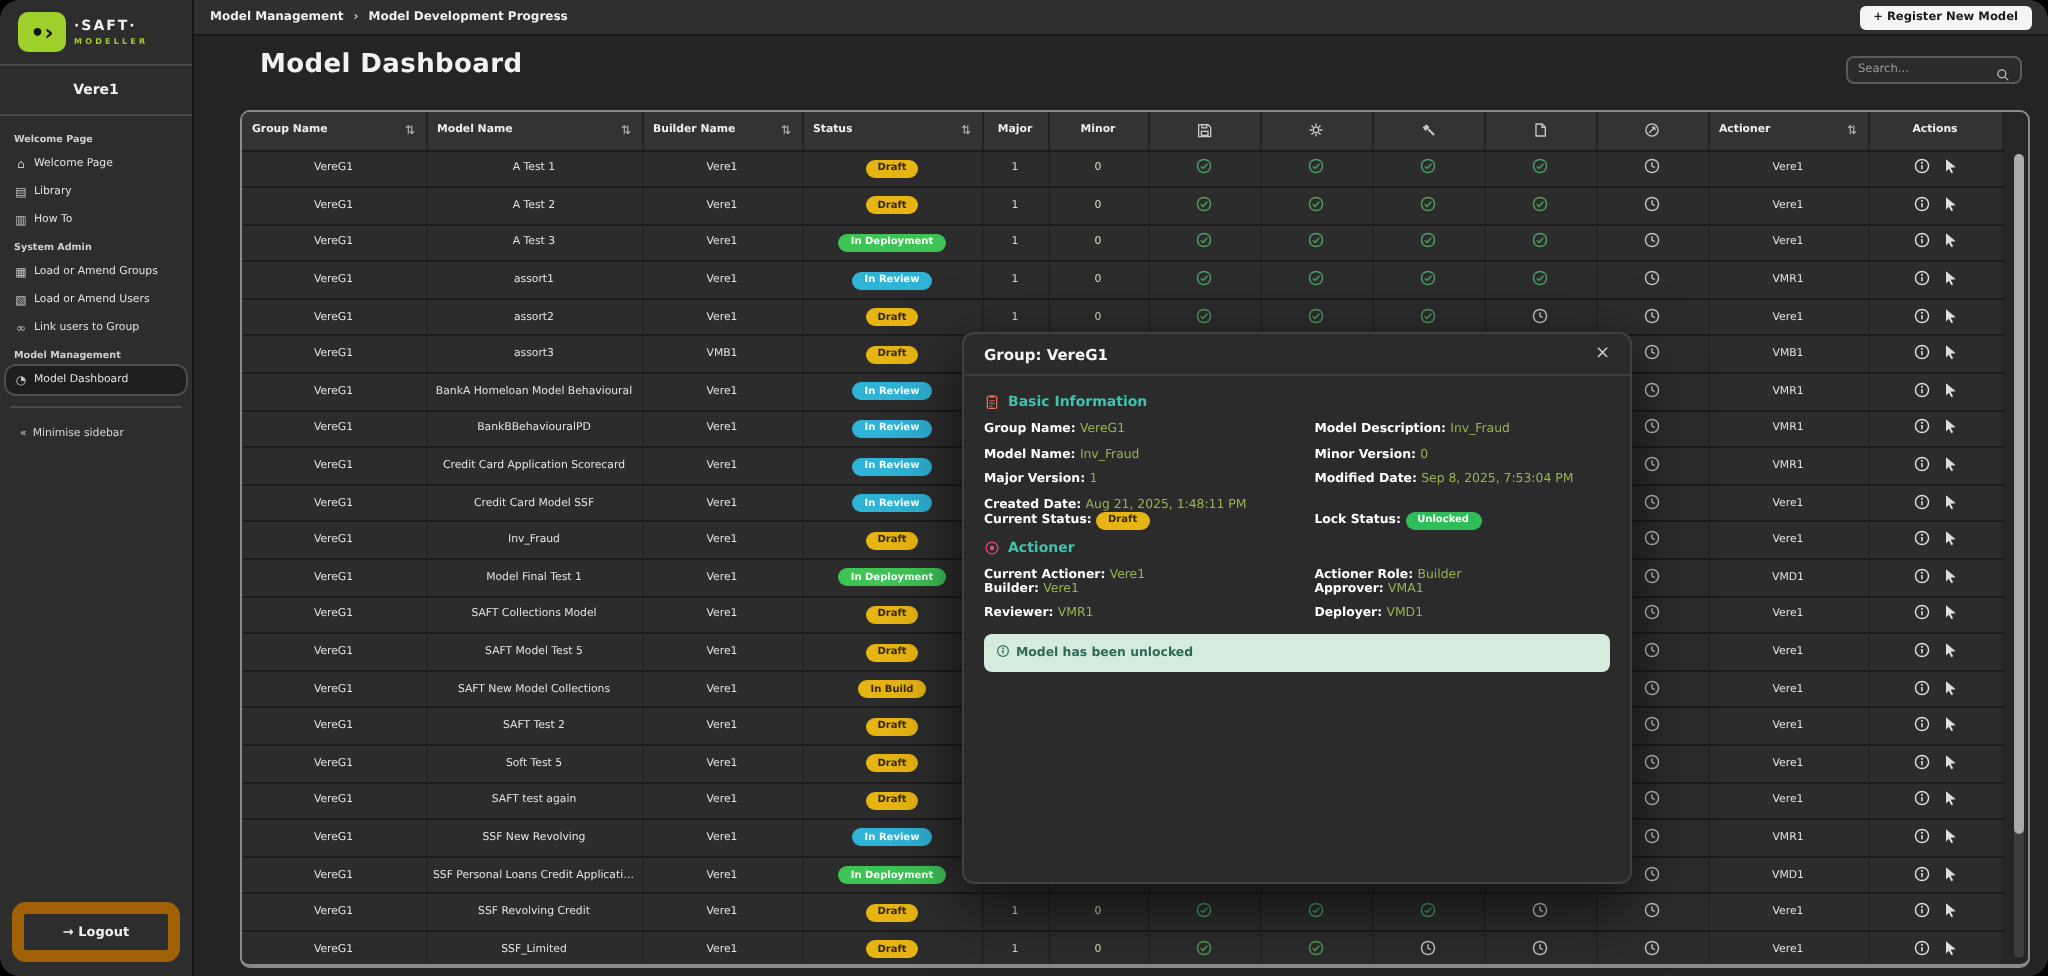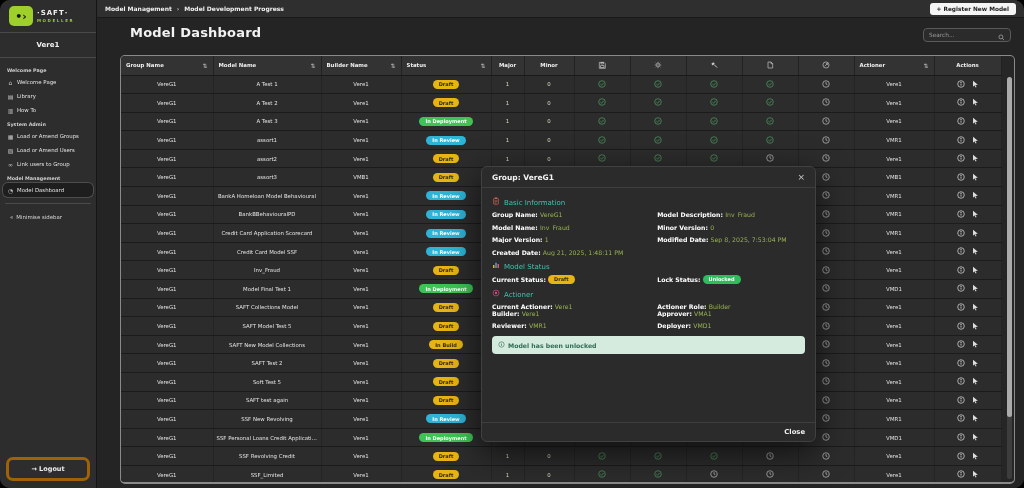--- a/index.html
+++ b/index.html
@@ -21,21 +21,21 @@
               padding:8px 4px; border-bottom:1px solid #4a4a4a; }
   .nav { padding:5px 3px; }
   .nav-label { color:#cfcfcf; font-size:4.8px; font-weight:bold; padding:5px 4px 2px 4px; }
   .nav-item { display:flex; align-items:center; gap:3px; padding:3.5px 4px; color:#e2e2e2;
               font-size:5.4px; border-radius:5px; cursor:pointer; }
   .nav-item .nic { width:7px; color:#c4c4c4; font-size:6px; text-align:center; flex:0 0 auto; }
   .nav-item.active { background:#1e1e1e; box-shadow:0 0 0 1px #4d4d4d; }
   .nav-sep { border-top:1px solid #4a4a4a; margin:6px 2px; }
   .minimise { display:flex; align-items:center; gap:3px; color:#d8d8d8; font-size:5.4px;
               padding:4px 7px; cursor:pointer; }
-  .logout-btn { position:absolute; left:6px; right:6px; bottom:7px; border:3px solid #a16207;
+  .logout-btn { position:absolute; left:6px; right:6px; bottom:7px; border:6px solid #a16207;
                 border-radius:7px; background:transparent; color:#f0f0f0; font-weight:bold;
                 font-size:6.5px; padding:5px 0; text-align:center; cursor:pointer;
                 font-family:"DejaVu Sans", sans-serif; }
 
   
   .topbar { position:absolute; left:97px; right:0; top:0; height:18px; background:#2f2f2f;
             border-bottom:1px solid #191919; display:flex; align-items:center;
             justify-content:space-between; padding:0 8px; z-index:4; }
   .crumbs { display:flex; align-items:center; gap:5px; color:#f0f0f0;
             font-size:6px; font-weight:bold; }
@@ -86,21 +86,21 @@
   
   .modal { position:absolute; left:481px; top:166px; width:335px; height:276px;
            background:#2b2b2b; border:1px solid #414141; border-radius:6px; z-index:20;
            box-shadow:0 10px 34px rgba(0,0,0,.65); display:flex; flex-direction:column; }
   .modal-header { display:flex; align-items:center; justify-content:space-between;
                   padding:6px 10px 5px 10px; border-bottom:1px solid #3e3e3e; }
   .modal-title { color:#f4f4f4; font-size:7.5px; font-weight:bold; }
   .modal-x { color:#c9c9c9; font-size:9px; line-height:1; cursor:pointer; background:none;
              border:none; font-family:"DejaVu Sans", sans-serif; }
   .modal-body { flex:1; padding:4px 10px 2px 10px; overflow:hidden; }
-  .sec-title { display:flex; align-items:flex-end; gap:4px; color:#3fc3ae; font-weight:normal;
+  .sec-title { display:flex; align-items:flex-start; gap:4px; color:#3fc3ae; font-weight:bold;
                font-size:7px; margin:5px 0 4px 0; }
   .grid2 { display:grid; grid-template-columns:1.05fr 1fr; column-gap:10px; row-gap:5.5px; }
   .field { font-size:6.2px; color:#ffffff; font-weight:bold; white-space:nowrap;
            overflow:hidden; text-overflow:ellipsis; }
   .field .val { color:#97b351; font-weight:normal; }
   .alert-box { margin:7px 0 4px 0; background:#d5ebdd; color:#2e6b55; border-radius:4px;
                padding:5px 6px; font-size:6.2px; font-weight:bold; display:flex;
                align-items:center; gap:3px; }
   .modal-footer { border-top:1px solid #3e3e3e; padding:5px 10px; display:flex;
                   justify-content:flex-end; }
@@ -1111,29 +1111,20 @@
       <div class="grid2">
           <div class="field">Group Name: <span class="val">VereG1</span></div>
           <div class="field">Model Description: <span class="val">Inv_Fraud</span></div>
           <div class="field">Model Name: <span class="val">Inv_Fraud</span></div>
           <div class="field">Minor Version: <span class="val">0</span></div>
           <div class="field">Major Version: <span class="val">1</span></div>
           <div class="field">Modified Date: <span class="val">Sep 8, 2025, 7:53:04 PM</span></div>
           <div class="field">Created Date: <span class="val">Aug 21, 2025, 1:48:11 PM</span></div>
         </div>
 
-      <div class="sec-title">
-        <span>
-          <svg width="8" height="8" viewBox="0 0 12 12">
-              <rect x="1.5" y="6" width="2.2" height="4.5" fill="#e8b413"></rect>
-              <rect x="4.9" y="2.5" width="2.2" height="8" fill="#5b9bd5"></rect>
-              <rect x="8.3" y="4.5" width="2.2" height="6" fill="#e05d5d"></rect>
-            </svg></span>
-        <span>Model Status</span>
-      </div>
       <div class="grid2">
           <div class="field">Current Status: <span class="pill draft">Draft</span></div>
           <div class="field">Lock Status: <span class="pill unlocked">Unlocked</span></div>
         </div>
 
       <div class="sec-title">
         <span>
           <svg width="8" height="8" viewBox="0 0 12 12">
               <circle cx="6" cy="6" r="4.4" fill="none" stroke="#e0498a" stroke-width="1"></circle>
               <circle cx="6" cy="6" r="1.7" fill="#e0498a"></circle>
@@ -1155,18 +1146,15 @@
       <div class="alert-box">
         <span>
           <svg width="7" height="7" viewBox="0 0 12 12">
               <circle cx="6" cy="6" r="4.6" fill="none" stroke="#2e6b55" stroke-width="1"></circle>
               <path d="M6 5.2v3" stroke="#2e6b55" stroke-width="1.2"></path>
               <circle cx="6" cy="3.6" r="0.8" fill="#2e6b55"></circle>
             </svg></span>
         <span>Model has been unlocked</span>
       </div>
     </div>
-    <div class="modal-footer">
-      <button class="close-btn">Close</button>
-    </div>
   </div>
 
 </div>
 
 </body></html>

